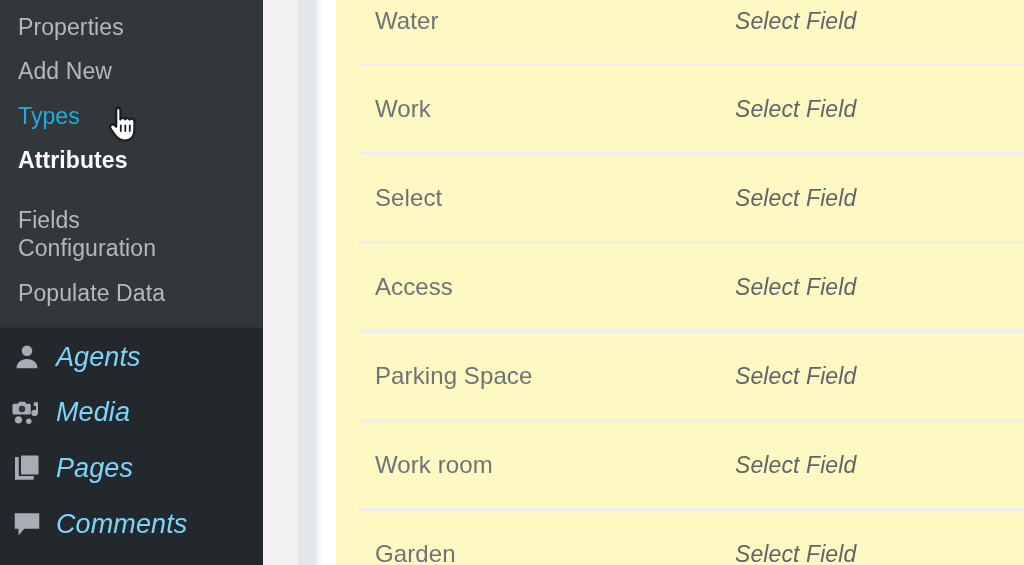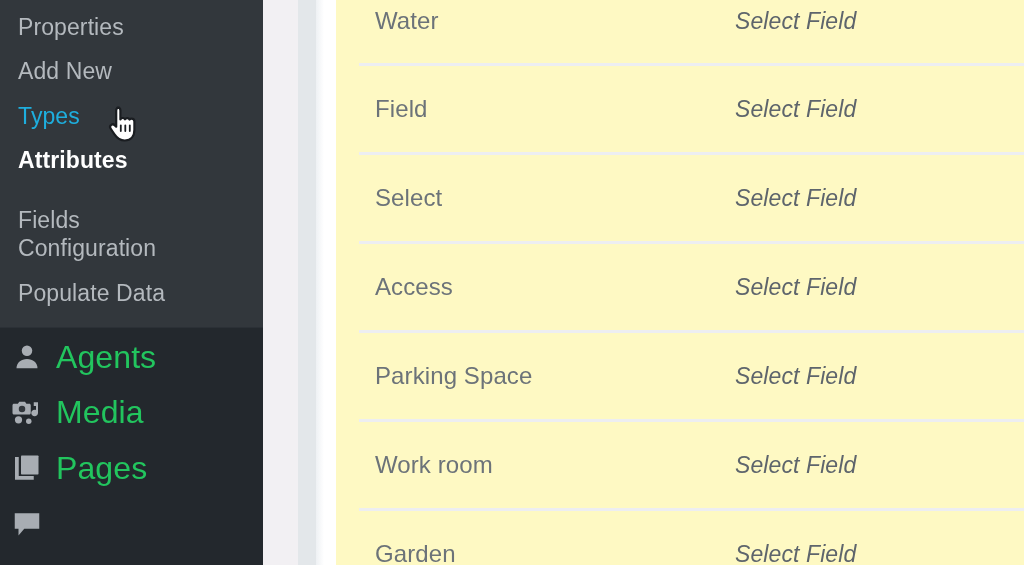--- a/index.html
+++ b/index.html
@@ -91,23 +91,24 @@
     width: 44px;
     min-width: 44px;
     height: 34px;
     margin-left: 12px;
     display: flex;
     align-items: center;
     justify-content: flex-start;
   }
   .menu-icon svg { display: block; }
   .menu-label {
-    font-size: 32px;
-    color: #22c55e;
+    font-size: 27px;
+    color: #7dd3fc;
     letter-spacing: 0.1px;
+    font-style: italic;
   }
 
   
   .gutter-light {
     position: absolute;
     left: 263px;
     top: 0;
     width: 35px;
     height: 565px;
     background: #f2f0f3;
@@ -250,39 +251,40 @@
         </span>
         <span class="menu-label">Pages</span>
       </div>
 
       <div class="menu-item" style="top:172px">
         <span class="menu-icon">
           <svg width="30" height="30" viewBox="0 0 24 24" aria-hidden="true">
             <path d="M2.2 3.4h19.6v12.4H9.8l-4.6 5.4v-5.4H2.2z" fill="#a8adb3"></path>
           </svg>
         </span>
+        <span class="menu-label">Comments</span>
       </div>
 
     </div>
   </div>
 
   <div class="gutter-light"></div>
   <div class="gutter-blue"></div>
   <div class="gutter-fade"></div>
 
   <div class="panel">
 
     <div class="attr-row" style="top:-26px">
       <span class="attr-label" style="top:33px">Water</span>
       <span class="attr-value" style="top:34px">Select Field</span>
     </div>
 
     <div class="attr-row" style="top:63px">
       <span class="row-sep"></span>
-      <span class="attr-label" style="top:32px">Field</span>
+      <span class="attr-label" style="top:32px">Work</span>
       <span class="attr-value" style="top:33px">Select Field</span>
     </div>
 
     <div class="attr-row" style="top:152px">
       <span class="row-sep"></span>
       <span class="attr-label" style="top:32px">Select</span>
       <span class="attr-value" style="top:33px">Select Field</span>
     </div>
 
     <div class="attr-row" style="top:241px">

